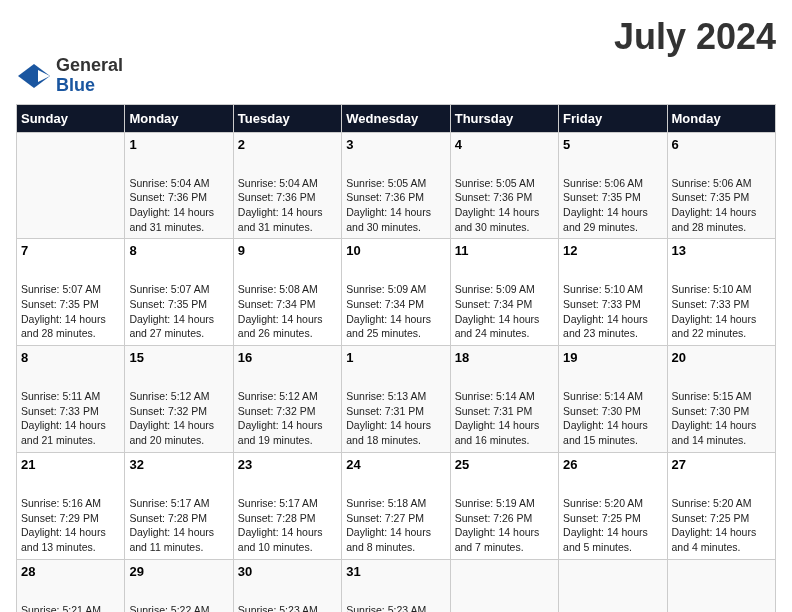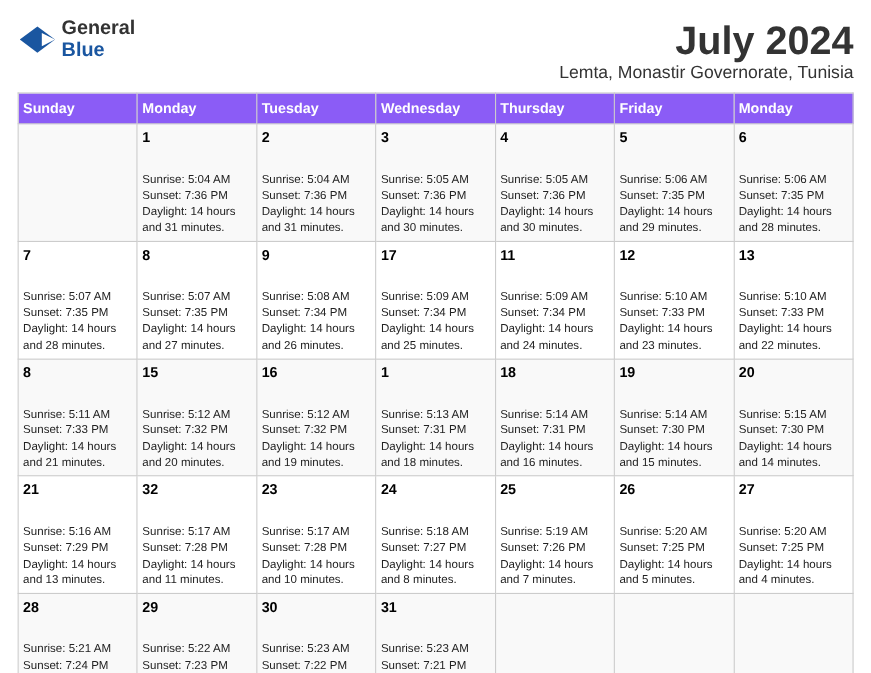--- a/index.html
+++ b/index.html
@@ -13,37 +13,38 @@
     .header {
       display: flex;
       justify-content: space-between;
       align-items: flex-start;
       margin-bottom: 8px;
     }
     .logo {
       display: flex;
       align-items: center;
       gap: 4px;
+      margin-top: 40px;
     }
     .logo-text-general { font-size: 18px; font-weight: bold; color: #333; }
     .logo-text-blue { font-size: 18px; font-weight: bold; color: #1a56a0; text-align: right; }
     .logo-icon {
       width: 36px;
       height: 28px;
     }
     .title-block { text-align: right; }
     .main-title { font-size: 36px; font-weight: bold; color: #333; }
     .subtitle { font-size: 16px; color: #333; }
     table {
       width: 100%;
       border-collapse: collapse;
       font-size: 11px;
     }
     thead tr th {
-      background-color: #8b5cf6;
+      background-color: #0f172a;
       color: #fff;
       padding: 6px 4px;
       text-align: left;
       font-size: 13px;
       font-weight: bold;
       border: 1px solid #ccc;
     }
     tbody tr td {
       border: 1px solid #ccc;
       padding: 4px;
@@ -69,21 +70,20 @@
       <div style="line-height:1.1">
         <span class="logo-text-general">General</span>
       </div>
       <div style="line-height:1.1">
         <span class="logo-text-blue">Blue</span>
       </div>
     </div>
   </div>
   <div class="title-block">
     <div class="main-title">July 2024</div>
-    <div class="subtitle">Lemta, Monastir Governorate, Tunisia</div>
   </div>
 </div>
 
 <table>
   <thead>
     <tr id="thead-row">
         <th>Sunday</th>
         <th>Monday</th>
         <th>Tuesday</th>
         <th>Wednesday</th>
@@ -127,21 +127,21 @@
         </td>
         <td>
           <span class="day-number">8</span>
           <div class="day-detail">Sunrise: 5:07 AM<br>Sunset: 7:35 PM<br>Daylight: 14 hours<br>and 27 minutes.</div>
         </td>
         <td>
           <span class="day-number">9</span>
           <div class="day-detail">Sunrise: 5:08 AM<br>Sunset: 7:34 PM<br>Daylight: 14 hours<br>and 26 minutes.</div>
         </td>
         <td>
-          <span class="day-number">17</span>
+          <span class="day-number">10</span>
           <div class="day-detail">Sunrise: 5:09 AM<br>Sunset: 7:34 PM<br>Daylight: 14 hours<br>and 25 minutes.</div>
         </td>
         <td>
           <span class="day-number">11</span>
           <div class="day-detail">Sunrise: 5:09 AM<br>Sunset: 7:34 PM<br>Daylight: 14 hours<br>and 24 minutes.</div>
         </td>
         <td>
           <span class="day-number">12</span>
           <div class="day-detail">Sunrise: 5:10 AM<br>Sunset: 7:33 PM<br>Daylight: 14 hours<br>and 23 minutes.</div>
         </td>

